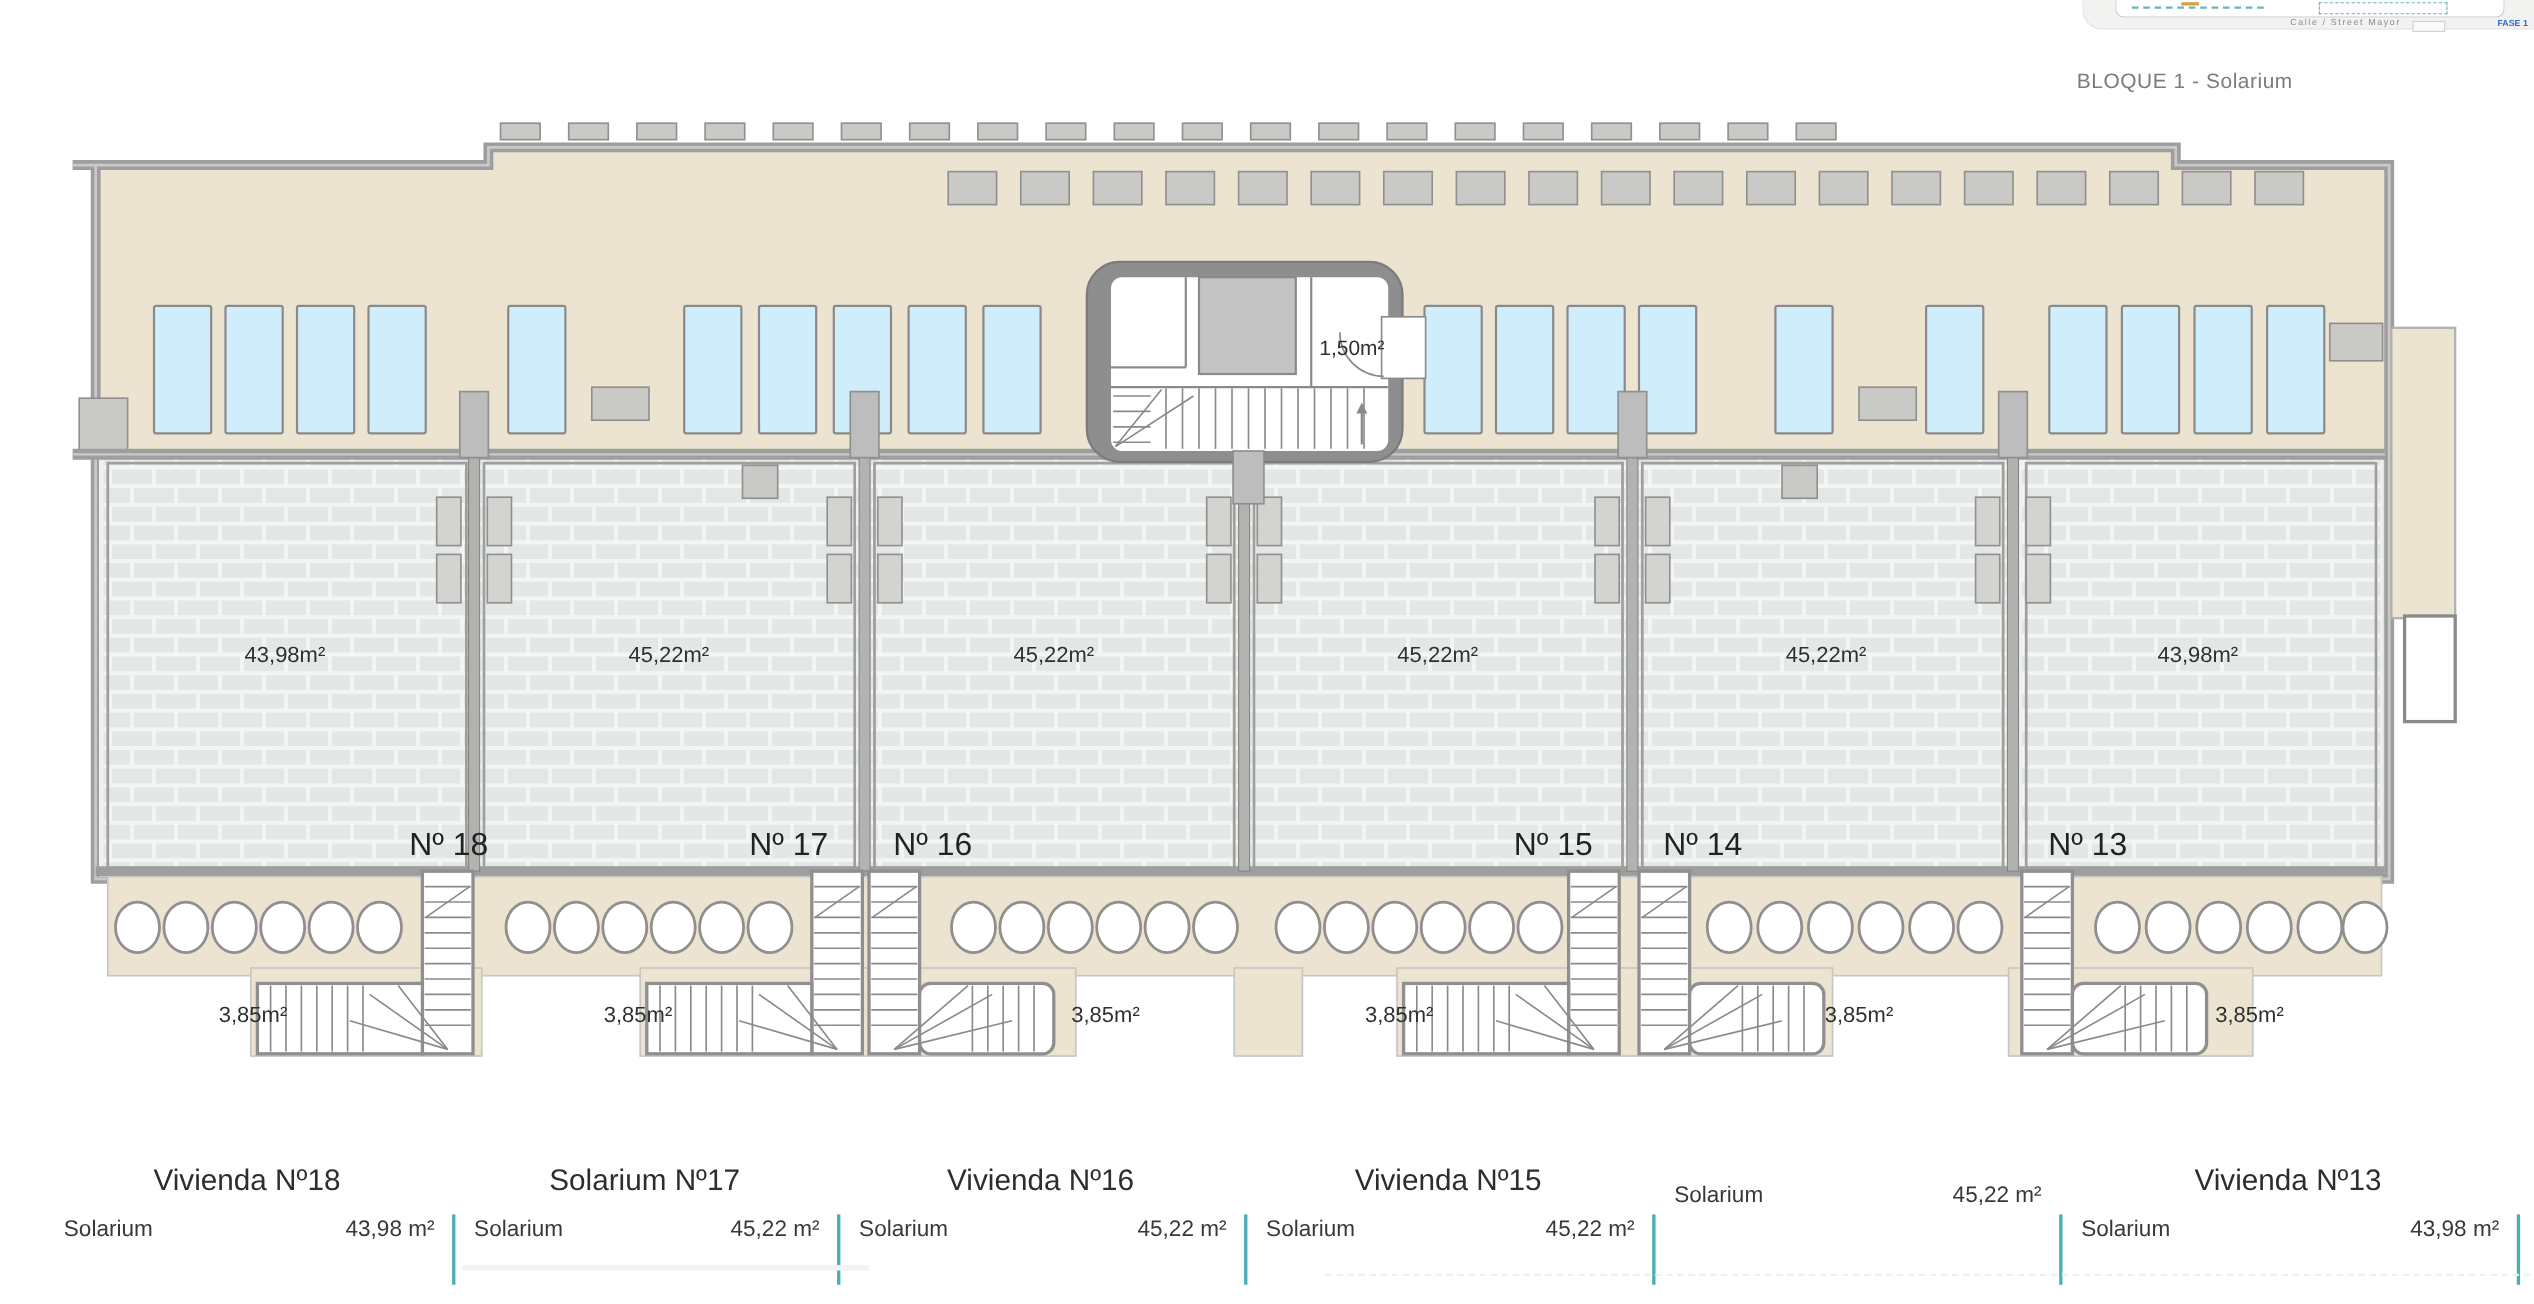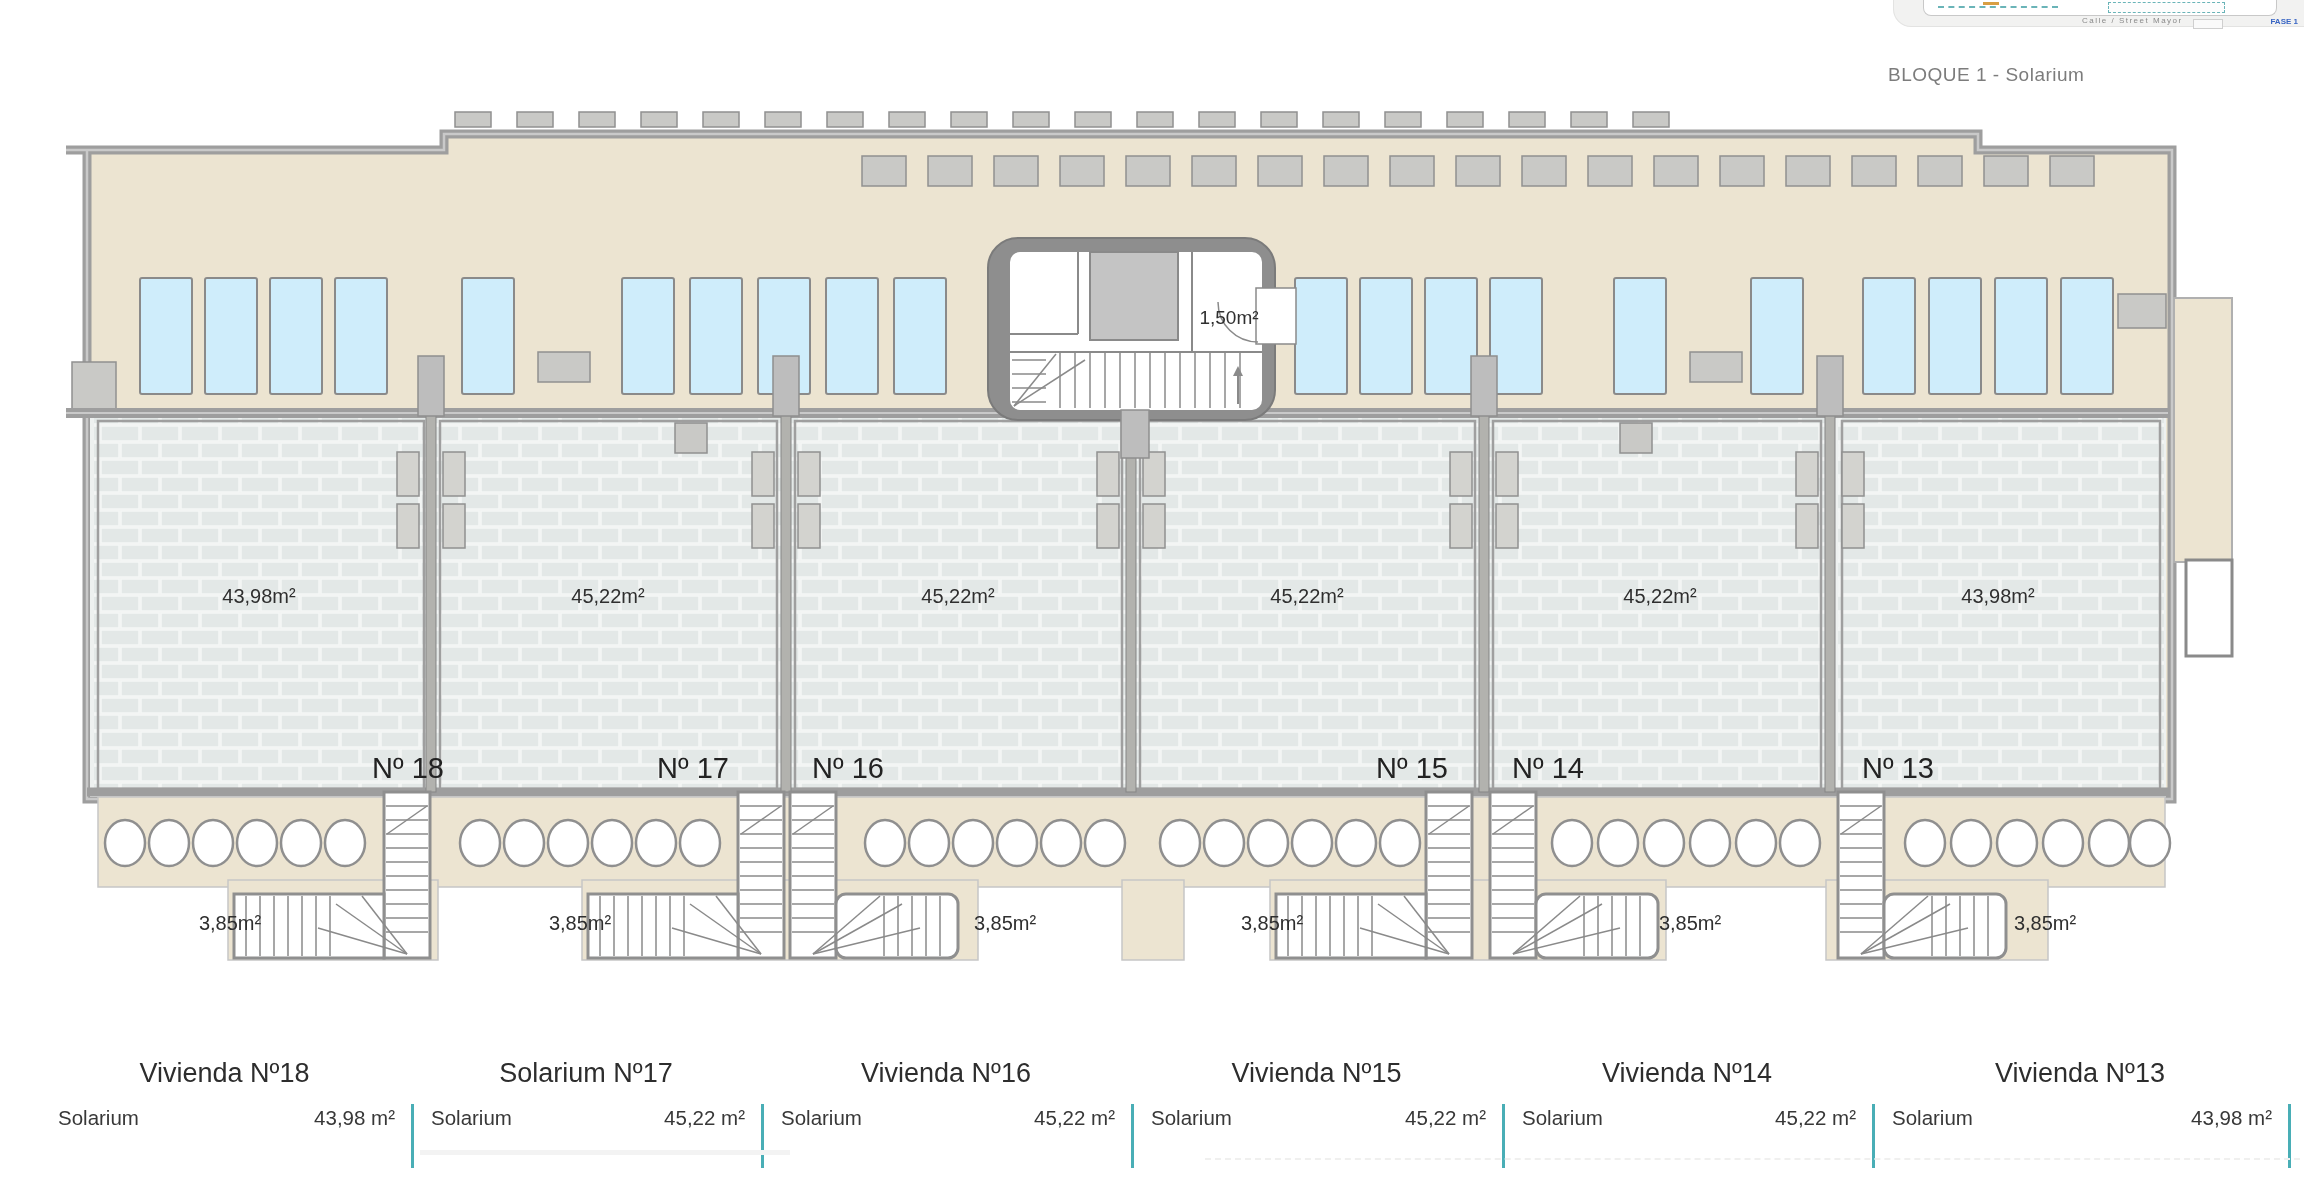--- a/index.html
+++ b/index.html
@@ -386,21 +386,21 @@
   <div class="lbl core-lbl" style="left:1229px;top:307px;">1,50m²</div>
 
   <div class="lbl area-lbl" style="left:259px;top:585px;">43,98m²</div>
   <div class="lbl area-lbl" style="left:608px;top:585px;">45,22m²</div>
   <div class="lbl area-lbl" style="left:958px;top:585px;">45,22m²</div>
   <div class="lbl area-lbl" style="left:1307px;top:585px;">45,22m²</div>
   <div class="lbl area-lbl" style="left:1660px;top:585px;">45,22m²</div>
   <div class="lbl area-lbl" style="left:1998px;top:585px;">43,98m²</div>
 
   <div class="lbl unit-no" style="left:365px;top:752px;margin-left:43px;">Nº 18</div>
-  <div class="lbl unit-no" style="left:693px;top:752px;">Nº 17</div>
+  <div class="lbl unit-no" style="left:717px;top:752px;">Nº 17</div>
   <div class="lbl unit-no" style="left:848px;top:752px;">Nº 16</div>
   <div class="lbl unit-no" style="left:1412px;top:752px;">Nº 15</div>
   <div class="lbl unit-no" style="left:1548px;top:752px;">Nº 14</div>
   <div class="lbl unit-no" style="left:1898px;top:752px;">Nº 13</div>
 
   <div class="lbl stair-lbl" style="left:230px;top:912px;">3,85m²</div>
   <div class="lbl stair-lbl" style="left:580px;top:912px;">3,85m²</div>
   <div class="lbl stair-lbl" style="left:1005px;top:912px;">3,85m²</div>
   <div class="lbl stair-lbl" style="left:1272px;top:912px;">3,85m²</div>
   <div class="lbl stair-lbl" style="left:1690px;top:912px;">3,85m²</div>
@@ -428,21 +428,20 @@
       </div>
   </div>
   <div class="tcol" style="left:1131px;width:371px;">
     <div class="vname">Vivienda Nº15</div>
     <div class="vrow">
         <span>Solarium</span>
         <span>45,22 m²</span>
       </div>
   </div>
   <div class="tcol" style="left:1502px;width:370px;">
-    <div class="vname">Vivienda Nº14</div>
     <div class="vrow">
         <span>Solarium</span>
         <span>45,22 m²</span>
       </div>
   </div>
   <div class="tcol" style="left:1872px;width:416px;">
     <div class="vname">Vivienda Nº13</div>
     <div class="vrow">
         <span>Solarium</span>
         <span>43,98 m²</span>

